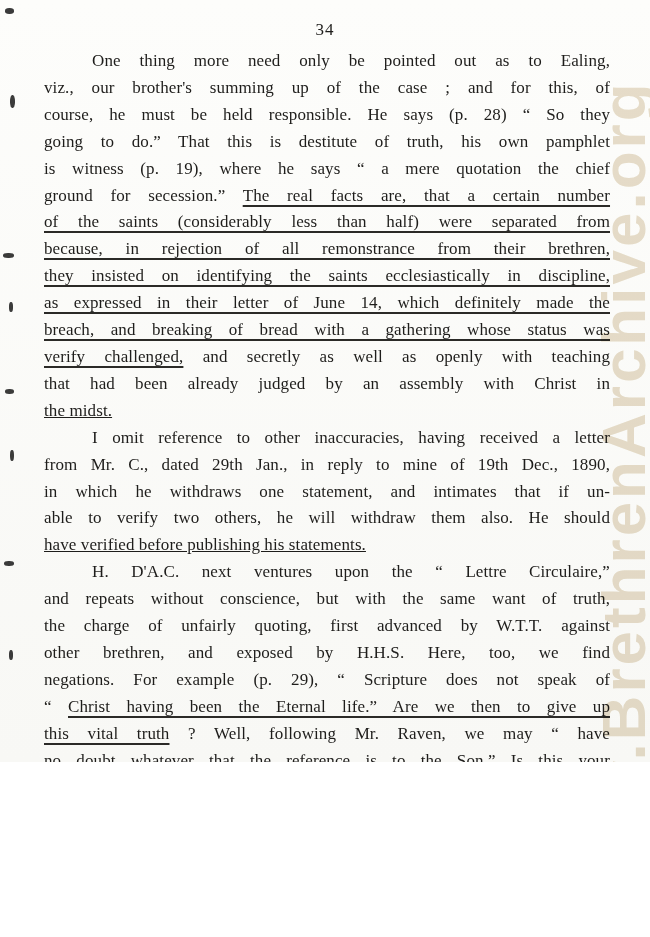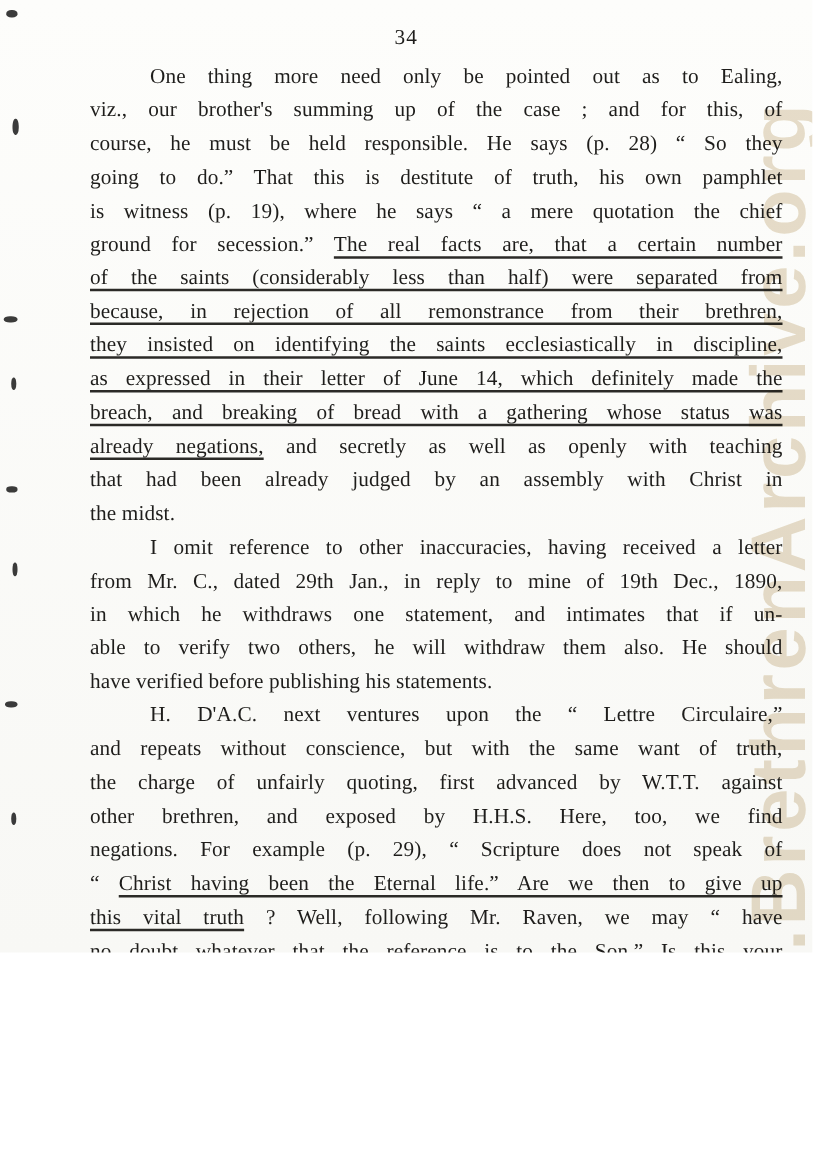--- a/index.html
+++ b/index.html
@@ -17,33 +17,32 @@
   }
   .page-number {
     position: absolute;
     top: 20px; left: 0; right: 0;
     text-align: center;
     font-size: 17px;
     letter-spacing: 1px;
   }
   .text-block {
     position: absolute;
-    top: 48px; left: 44px; right: 24px;
+    top: 48px; left: 44px; right: 40px;
     font-size: 17px;
     line-height: 26.9px;
     letter-spacing: 0.1px;
-    margin-left: 28px;
   }
   .line {
     text-align: justify;
     text-align-last: justify;
     white-space: normal;
   }
   .line.indent { text-indent: 48px; }
-  .line.last { text-align-last: left; }
+  .line.last { text-align-last: left; text-decoration: underline; }
   .line span.u {
     text-decoration: underline;
     text-decoration-thickness: 1.8px;
     text-decoration-color: #2b2a27;
     text-underline-offset: 4px;
   }
   .line span.i { }
   
   .wm {
     position: absolute;
@@ -97,21 +96,21 @@
       <div class="line"><span>viz., our brother's summing up of the case ; and for this, of</span></div>
       <div class="line"><span>course, he must be held responsible. He says (p. 28) “ So they</span></div>
       <div class="line"><span>going to do.” That this is destitute of truth, his own pamphlet</span></div>
       <div class="line"><span>is witness (p. 19), where he says “ a mere quotation the chief</span></div>
       <div class="line"><span>ground for secession.” </span><span class="u">The real facts are, that a certain number</span></div>
       <div class="line"><span class="u">of the saints (considerably less than half) were separated from</span></div>
       <div class="line"><span class="u">because, in rejection of all remonstrance from their brethren,</span></div>
       <div class="line"><span class="u">they insisted on identifying the saints ecclesiastically in discipline,</span></div>
       <div class="line"><span class="u">as expressed in their letter of June 14, which definitely made the</span></div>
       <div class="line"><span class="u">breach, and breaking of bread with a gathering whose status was</span></div>
-      <div class="line"><span class="u">already negations,</span><span> and secretly as well as openly with teaching</span></div>
+      <div class="line"><span class="u">verify challenged,</span><span> and secretly as well as openly with teaching</span></div>
       <div class="line"><span>that had been already judged by an assembly with Christ in</span></div>
       <div class="line last"><span>the midst.</span></div>
       <div class="line indent"><span>I omit reference to other inaccuracies, having received a letter</span></div>
       <div class="line"><span>from Mr. C., dated 29th Jan., in reply to mine of 19th Dec., 1890,</span></div>
       <div class="line"><span>in which he withdraws one statement, and intimates that if un-</span></div>
       <div class="line"><span>able to verify two others, he will withdraw them also. He should</span></div>
       <div class="line last"><span>have verified before publishing his statements.</span></div>
       <div class="line indent"><span>H. D'A.C. next ventures upon the “ </span><span class="i">Lettre Circulaire</span><span>,”</span></div>
       <div class="line"><span>and repeats without conscience, but with the same want of truth,</span></div>
       <div class="line"><span>the charge of unfairly quoting, first advanced by W.T.T. against</span></div>

